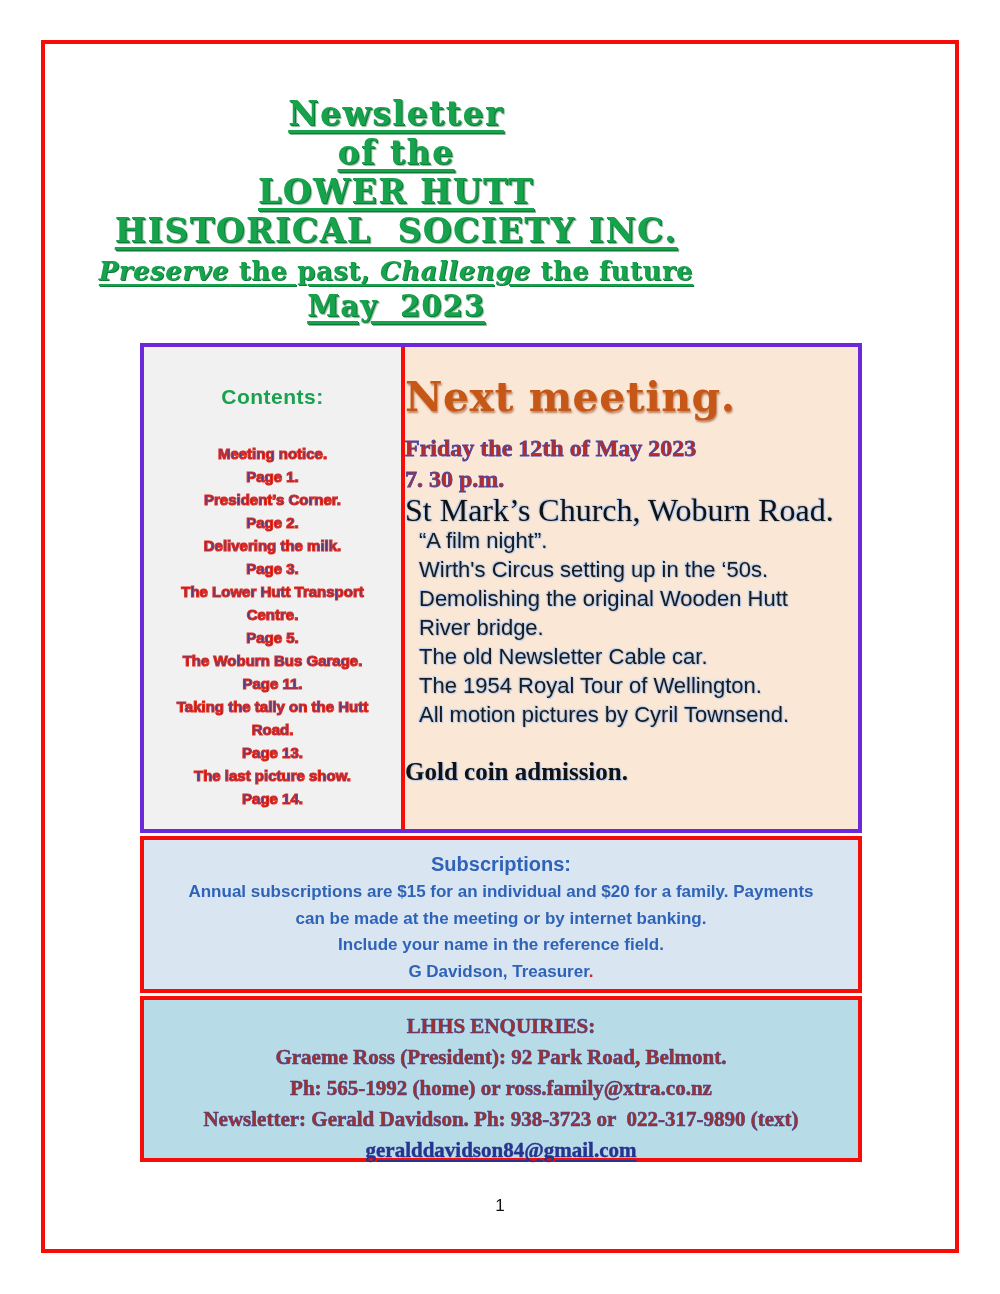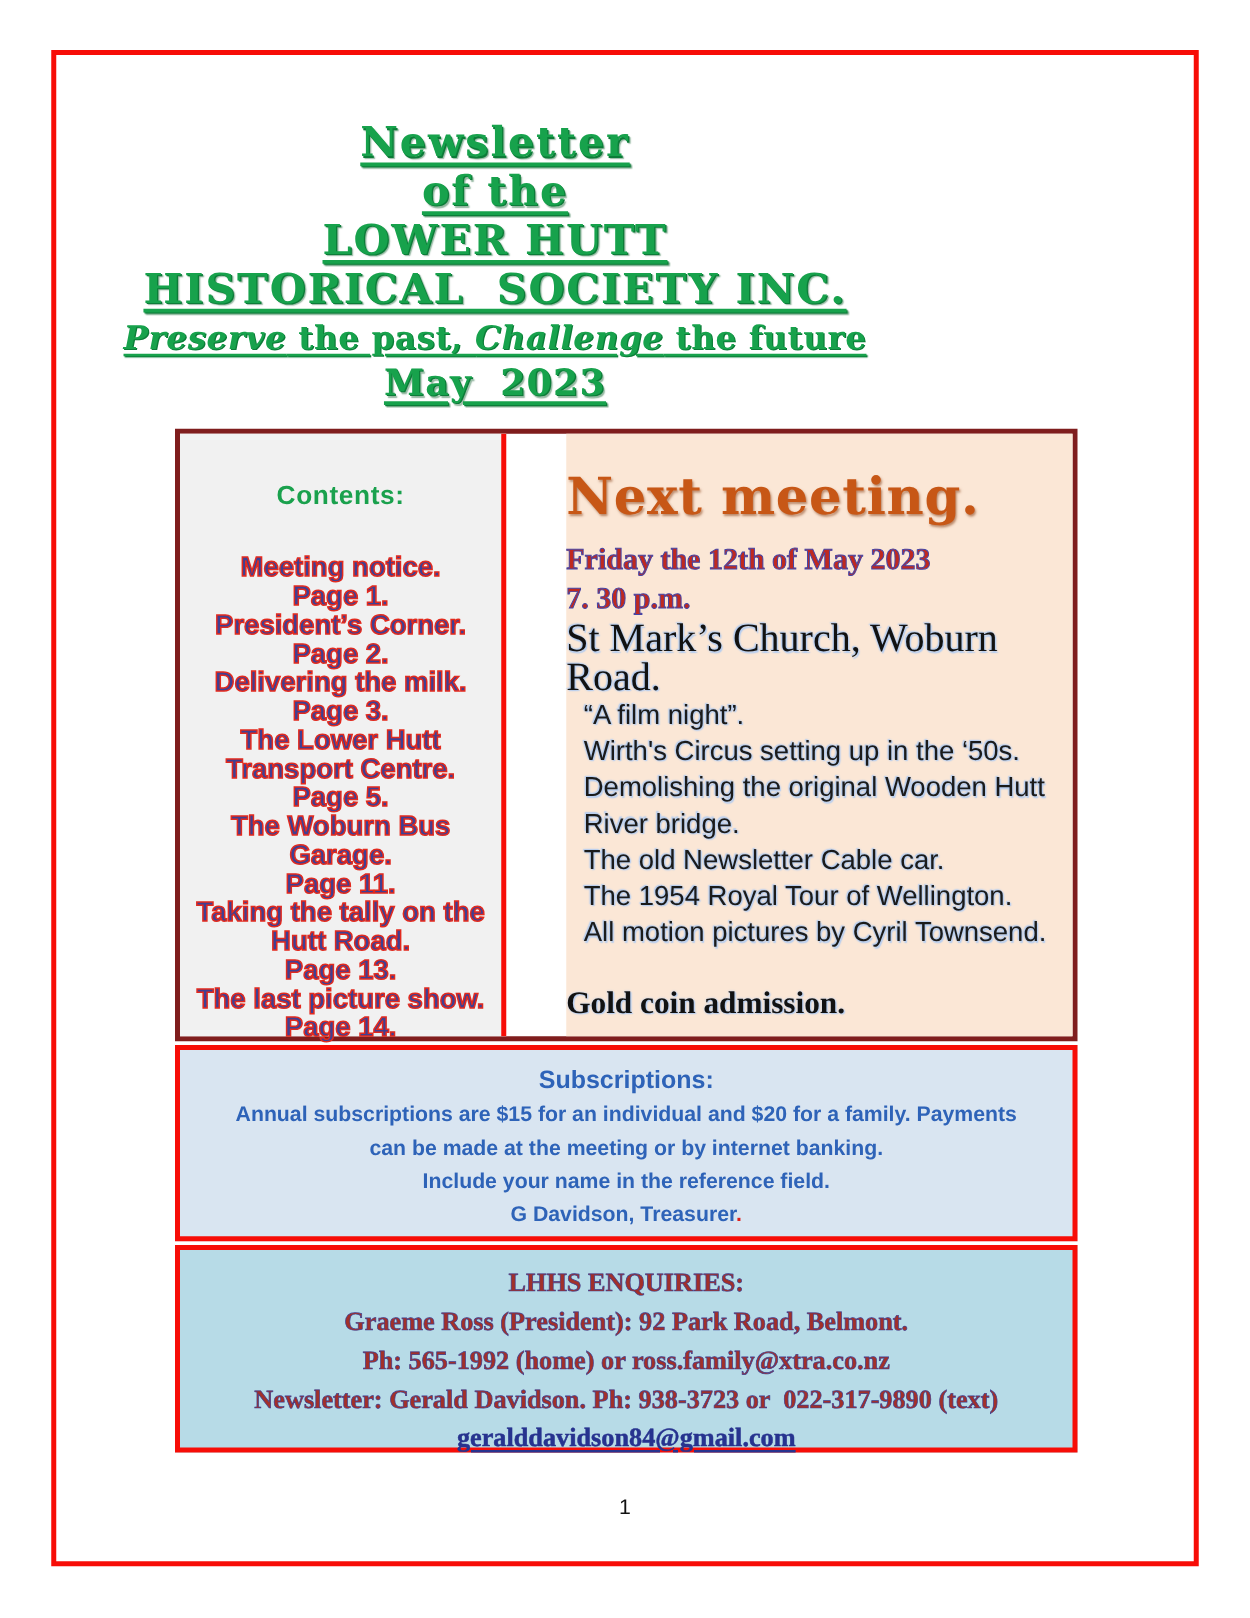--- a/index.html
+++ b/index.html
@@ -33,31 +33,31 @@
   .masthead .tagline .ital{font-style:italic;}
   .masthead .issue{
     font-size:29px;line-height:34px;margin-top:2px;letter-spacing:1px;
     text-decoration:underline;text-decoration-thickness:3px;text-underline-offset:5px;
     text-shadow:1px 1px 0 #0c7c38,2px 2px 1px rgba(10,90,40,.45);
   }
 
   
   .main-row{
     position:absolute;left:140px;top:343px;width:714px;height:482px;
-    border:4px solid #7f1d1d;display:flex;gap:48px;
+    border:4px solid #6d28d9;display:flex;
   }
   .contents-cell{
     width:257px;background:#f1f1f1;border-right:4px solid #f70d07;
     text-align:center;
   }
   .contents-title{
     margin-top:38px;font-size:21px;font-weight:bold;color:#1aa14d;letter-spacing:.5px;
   }
   .contents-list{
-    margin-top:33px;font-size:22px;line-height:23px;font-weight:bold;
+    margin-top:33px;font-size:15px;line-height:23px;font-weight:bold;
     color:#3f3f93;-webkit-text-stroke:1.2px #e22a1e;
     padding:0 10px;
   }
   .contents-list .ci{display:block;}
 
   .meeting-cell{
     flex:1;background:#fbe7d6;padding-top:26px;
   }
   .meeting-title{
     font-family:"DejaVu Serif","Liberation Serif",serif;font-weight:bold;

